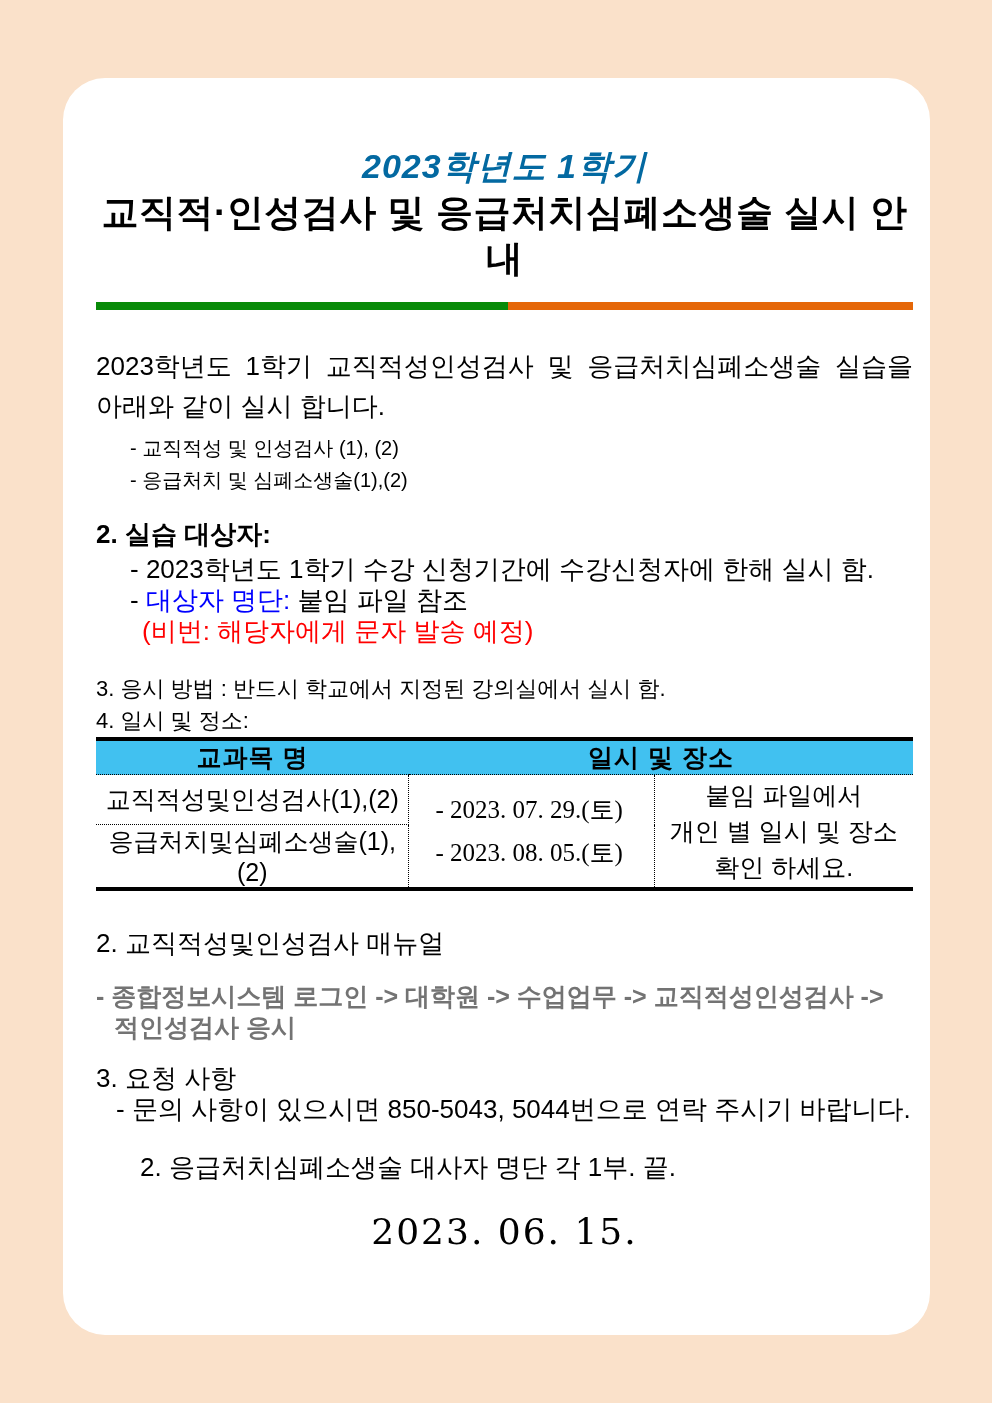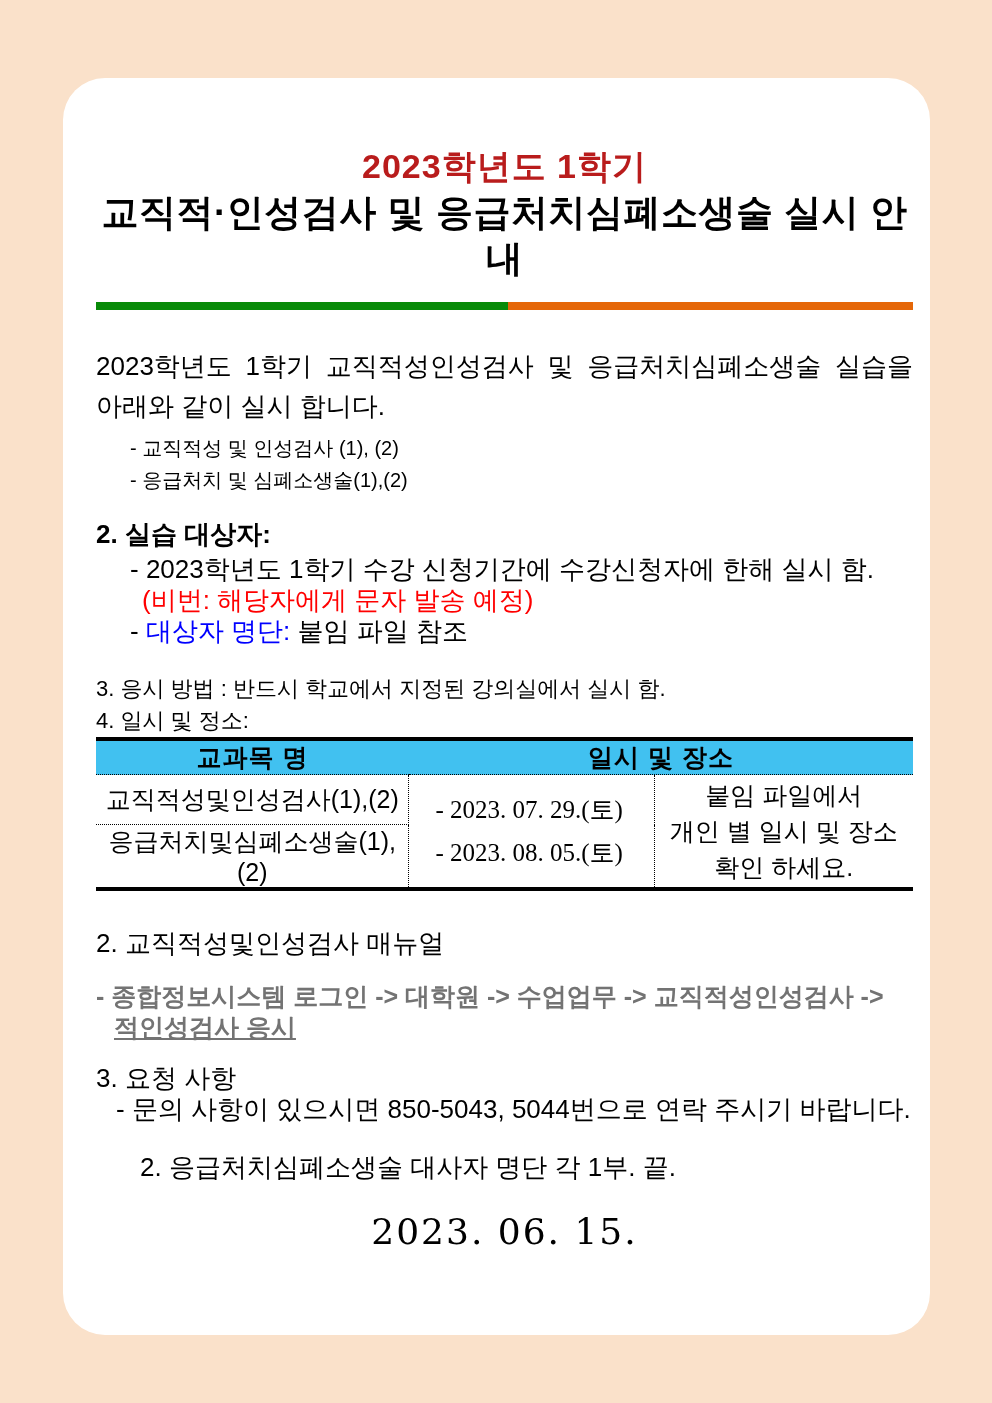--- a/index.html
+++ b/index.html
@@ -99,21 +99,21 @@
   .notice-table .dates-cell .date-line {
     line-height: 43px;
     padding-left: 26px;
     white-space: nowrap;
   }
   .notice-table .note-cell { text-align: center; }
   .notice-table .note-cell .note-line { line-height: 36px; }
 
   .manual-heading { margin-top: 36px; font-size: 26px; line-height: 32px; }
   .nav-path { margin-top: 22px; font-size: 25px; font-weight: bold; line-height: 31px; color: #0000FF; }
-  .nav-path .line2 { padding-left: 18px; text-decoration: underline; }
+  .nav-path .line2 { padding-left: 18px; }
 
   .req-heading { margin-top: 20px; font-size: 26px; line-height: 31px; }
   .req-item { font-size: 26px; line-height: 31px; padding-left: 20px; }
 
   .attachments { margin-top: 26px; }
   .attachments .att-line { font-size: 26px; line-height: 32px; }
   .attachments .att-line.indent { padding-left: 44px; }
 
   .issue-date {
     margin-top: 28px;
@@ -123,43 +123,43 @@
     line-height: 42px;
     letter-spacing: 2px;
   }
 </style>
 </head>
 <body style="background: rgb(250, 225, 202);">
 
 <div class="card" style="background: rgb(255, 255, 255);">
   <div class="content">
 
-    <div class="title1" style="color: #b91c1c;">2023학년도 1학기</div>
+    <div class="title1" style="color: #0369a1; font-style: italic;">2023학년도 1학기</div>
     <div class="title2">교직적·인성검사 및 응급처치심폐소생술 실시 안내</div>
 
     <div class="divider">
       <div class="seg-green" style="background: rgb(8, 138, 8);"></div>
       <div class="seg-orange" style="background: rgb(229, 103, 8);"></div>
     </div>
 
     <div class="intro">
       <div class="justified">2023학년도 1학기 교직적성인성검사 및 응급처치심폐소생술 실습을</div>
       <div>아래와 같이 실시 합니다.</div>
     </div>
 
     <div class="list1">
       <div class="item">- 교직적성 및 인성검사 (1), (2)</div>
       <div class="item">- 응급처치 및 심폐소생술(1),(2)</div>
     </div>
 
     <div class="sec-heading mt2">2. 실습 대상자:</div>
     <div class="list2">
       <div class="item">- 2023학년도 1학기 수강 신청기간에 수강신청자에 한해 실시 함.</div>
+      <div class="item"><span>- </span><span class="blue-text" style="color: rgb(0, 0, 255);">대상자 명단:</span><span> 붙임 파일 참조</span></div>
       <div class="item sub red-text" style="color: rgb(255, 0, 0);">(비번: 해당자에게 문자 발송 예정)</div>
-      <div class="item"><span>- </span><span class="blue-text" style="color: rgb(0, 0, 255);">대상자 명단:</span><span> 붙임 파일 참조</span></div>
     </div>
 
     <div class="plain-heading sec34">3. 응시 방법 : 반드시 학교에서 지정된 강의실에서 실시 함.</div>
     <div class="plain-heading">4. 일시 및 정소:</div>
 
     <table class="notice-table">
       <colgroup>
           <col class="c1">
           <col class="c2">
           <col class="c3">

